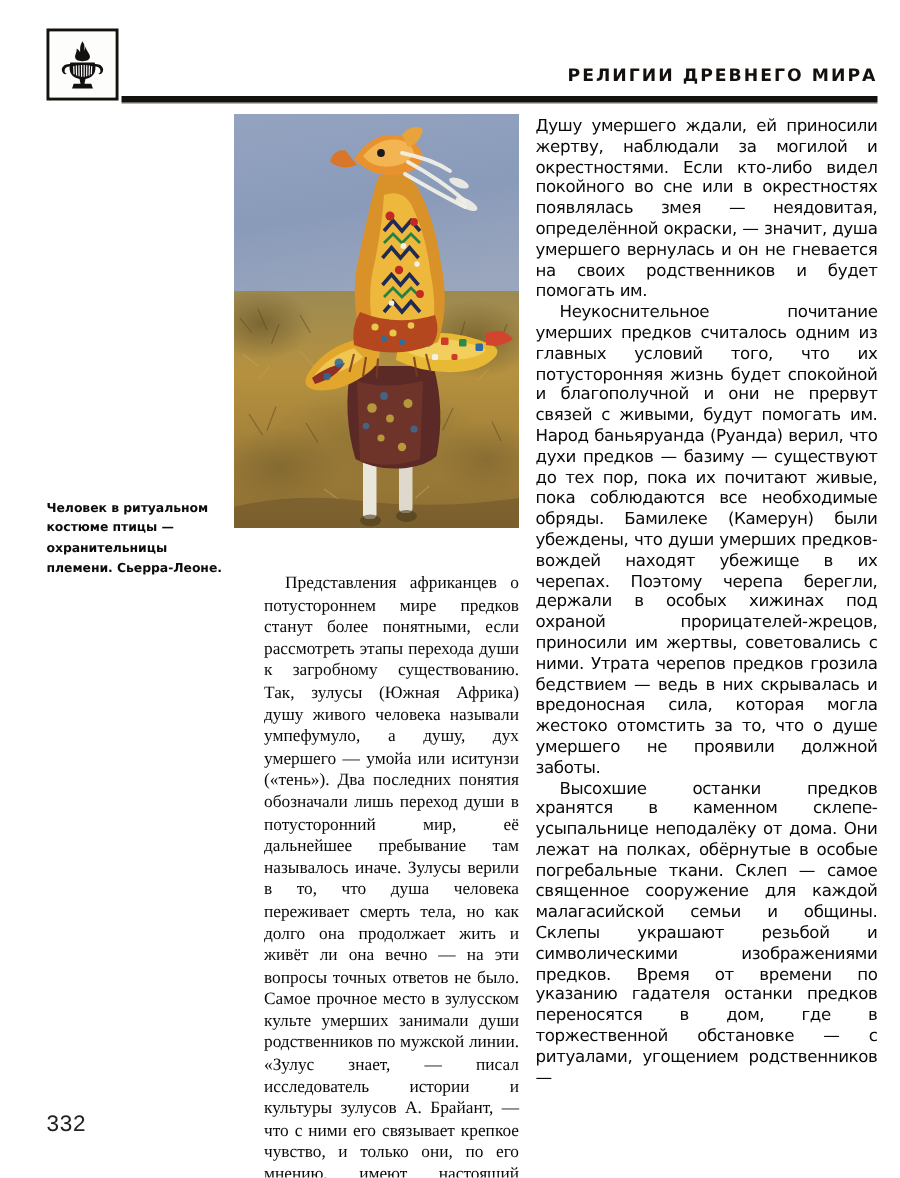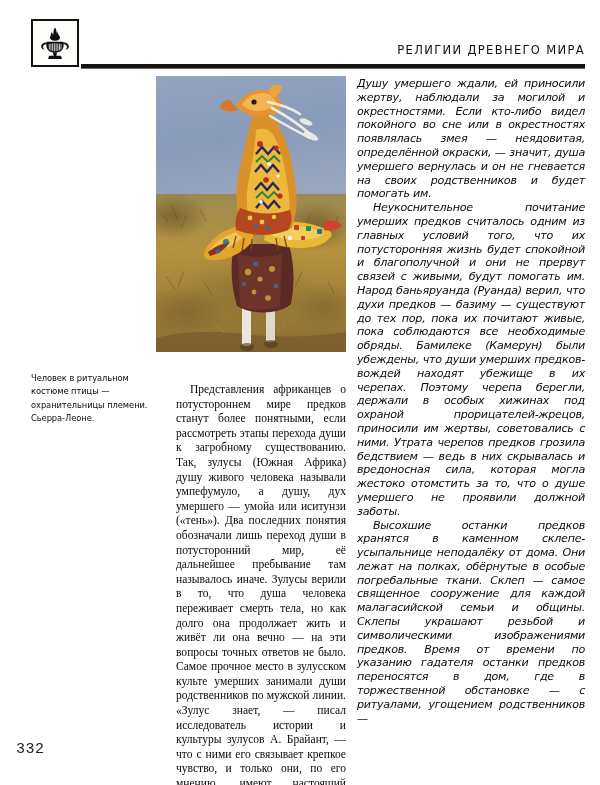--- a/index.html
+++ b/index.html
@@ -31,21 +31,21 @@
     background:#fdfdfb;
     box-sizing:border-box;
   }
   .emblem svg{display:block;width:100%;height:100%;}
 
   .header-title{
     position:absolute;
     right:15px; top:45px;
     font-family:"DejaVu Sans", sans-serif;
     font-size:11.5px;
-    font-weight:400;
+    font-weight:700;
     letter-spacing:1.35px;
     color:#14100d;
     white-space:nowrap;
     line-height:1;
   }
   .header-rule{
     position:absolute;
     left:81px; top:64px;
     width:504px; height:4px;
     background:#141210;
@@ -68,25 +68,24 @@
   }
   .photo svg{display:block;width:100%;height:100%;}
 
   
   .caption{
     position:absolute;
     left:31px; top:332px;
     width:122px;
     font-family:"DejaVu Sans", sans-serif;
     font-size:8.3px;
-    font-weight:normal;
+    font-weight:bold;
     line-height:1.62;
     color:#0e0c0a;
     letter-spacing:-0.05px;
-    margin-top:40px;
   }
 
   
   .col{
     position:absolute;
     font-family:"Liberation Serif", serif;
     color:#0a0908;
     text-align:justify;
     font-size:11.55px;
     line-height:1.265;
@@ -101,29 +100,28 @@
     height:360px;
   }
   .col-right{
     left:357px; top:77px;
     width:228px;
     height:668px;
     font-family:"DejaVu Sans", sans-serif;
     font-size:11.1px;
     line-height:1.245;
     letter-spacing:-0.25px;
-    font-style:italic;
   }
   .col-right p{text-indent:16px;}
 
   
   .folio{
     position:absolute;
-    left:16px; bottom:27px;
-    font-family:Liberation Mono, monospace;
+    left:31px; bottom:27px;
+    font-family:Liberation Sans, sans-serif;
     font-size:15px;
     color:#232020;
     letter-spacing:0.5px;
   }
 </style>
 </head>
 <body>
 
 <div class="page">
 

